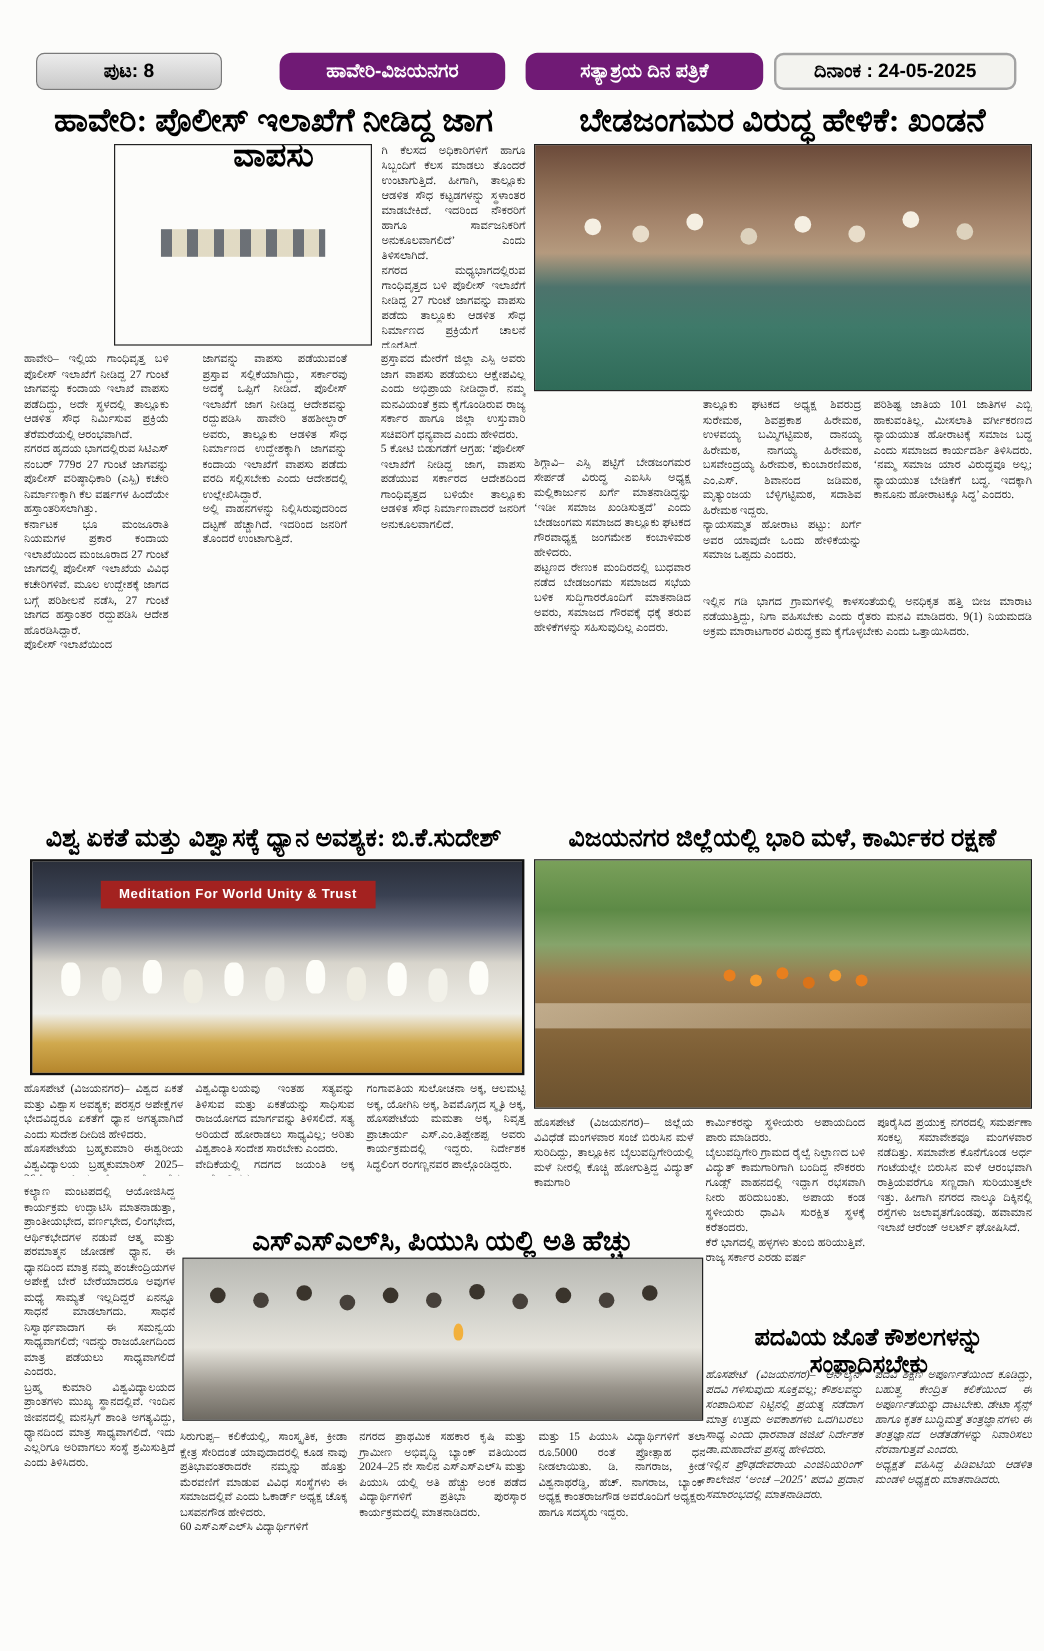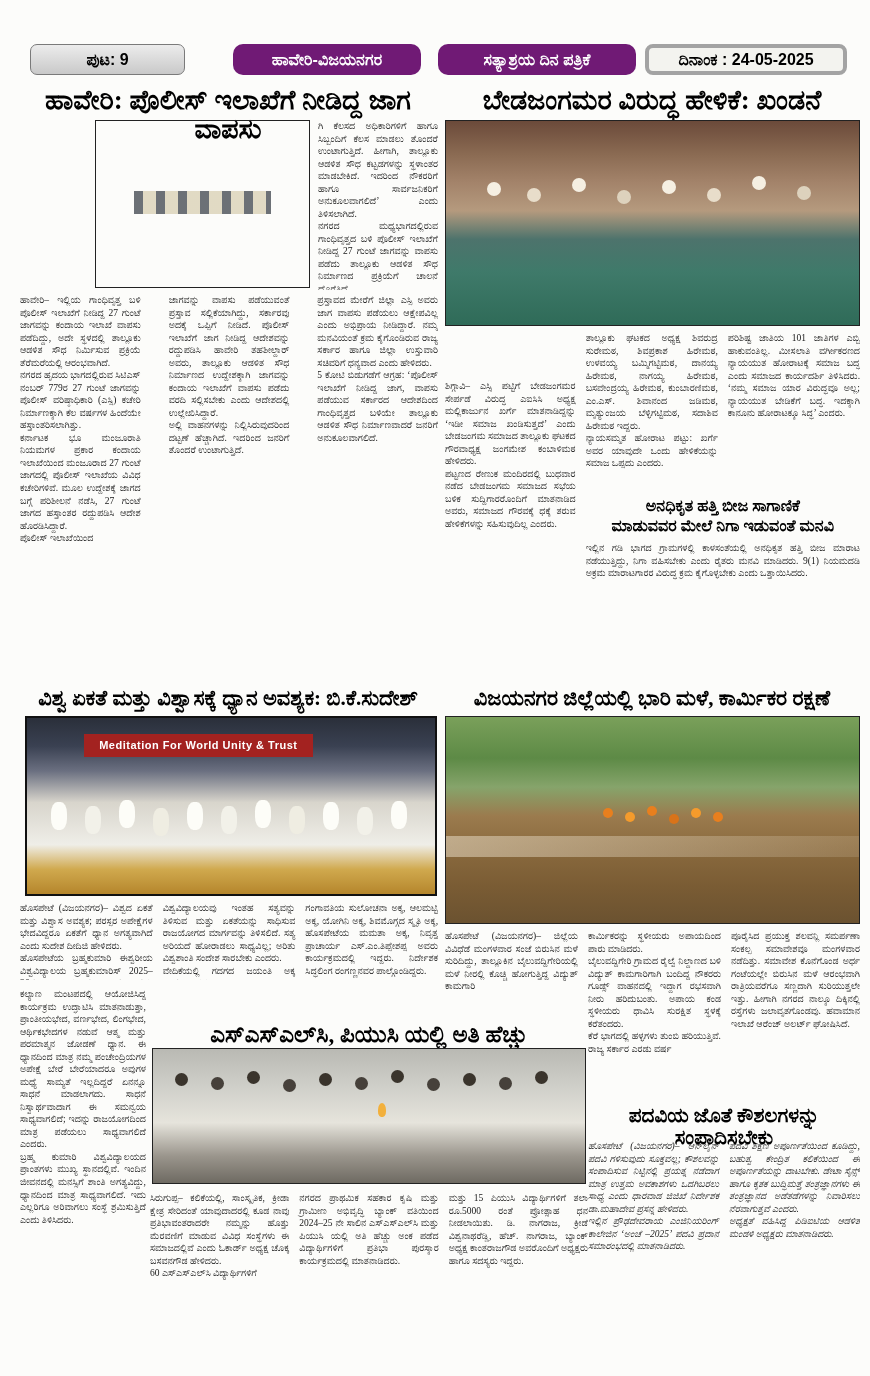--- a/index.html
+++ b/index.html
@@ -4,21 +4,21 @@
 <style>
   html,body{margin:0;padding:0;background:#e9e9e6;}
   .page{position:relative;width:870px;height:1376px;margin:0 auto;background:#fcfcfa;
         font-family:"Liberation Serif", serif;color:#111;overflow:hidden;}
   .abs{position:absolute;box-sizing:border-box;}
   
   .mbox{display:flex;align-items:center;justify-content:center;font-weight:bold;
         font-family:"Liberation Sans", sans-serif;font-size:16px;line-height:1;}
   .mbox.grey{background:linear-gradient(#ececec,#c9c9c9);border:1.5px solid #7a7a7a;border-radius:7px;color:#000;}
   .mbox.black{background:#701a75;color:#fff;border-radius:10px;}
-  .mbox.date{background:#f3f3ef;border:4px solid #a3a3a3;border-radius:8px;color:#000;}
+  .mbox.date{background:#f3f3ef;border:2px solid #a3a3a3;border-radius:8px;color:#000;}
   
   .hl{font-weight:bold;color:#000;text-align:center;line-height:1.08;
       font-family:"Liberation Serif", serif;letter-spacing:0;}
   .hl-big{font-size:27px;}
   .hl-mid{font-size:21px;}
   .hl-award{font-size:23px;white-space:pre-line;}
   .hl-deg{font-size:20px;}
   .subhead{font-weight:bold;text-align:center;font-size:16px;line-height:1.25;white-space:pre-line;color:#000;}
   
   .bt{font-size:9.5px;line-height:1.32;text-align:justify;white-space:pre-line;color:#161616;}
@@ -38,21 +38,21 @@
   .ph-flood{background:linear-gradient(180deg,#7aa05a 0%,#5d8a46 20%,#86a46b 34%,#9b7b4e 48%,#8a6a3e 64%,#7a5c34 82%,#6b5230 100%);}
   .ph-award{background:linear-gradient(180deg,#b9b9b3 0%,#cfcfc9 28%,#e6e4dc 55%,#9a958c 80%,#6e6a62 100%);}
   .blob{position:absolute;border-radius:50%;}
 </style>
 </head>
 <body>
 
 <div class="page">
 
   <div class="abs mbox grey" style="left:30px;top:44px;width:155px;height:31px;">
-    <span>ಪುಟ: 9</span>
+    <span>ಪುಟ: 8</span>
   </div>
   <div class="abs mbox black" style="left:233px;top:44px;width:188px;height:31px;">
     <span>ಹಾವೇರಿ-ವಿಜಯನಗರ</span>
   </div>
   <div class="abs mbox black" style="left:438px;top:44px;width:198px;height:31px;">
     <span>ಸತ್ಯಾಶ್ರಯ ದಿನ ಪತ್ರಿಕೆ</span>
   </div>
   <div class="abs mbox date" style="left:645px;top:44px;width:202px;height:31px;">
     <span>ದಿನಾಂಕ : 24-05-2025</span>
   </div>
@@ -87,22 +87,20 @@
 
   <div class="abs cols" style="left:445px;top:332px;width:415px;height:348px;overflow:hidden;">
     <div class="c bt" style="max-width:133px;margin-top:48px;">ಶಿಗ್ಗಾವಿ– ಎಸ್ಸಿ ಪಟ್ಟಿಗೆ ಬೇಡಜಂಗಮರ ಸೇರ್ಪಡೆ ವಿರುದ್ಧ ಎಐಸಿಸಿ ಅಧ್ಯಕ್ಷ ಮಲ್ಲಿಕಾರ್ಜುನ ಖರ್ಗೆ ಮಾತನಾಡಿದ್ದನ್ನು ‘ಇಡೀ ಸಮಾಜ ಖಂಡಿಸುತ್ತದೆ’ ಎಂದು ಬೇಡಜಂಗಮ ಸಮಾಜದ ತಾಲ್ಲೂಕು ಘಟಕದ ಗೌರವಾಧ್ಯಕ್ಷ ಜಂಗಮೇಶ ಕಂಬಾಳಿಮಠ ಹೇಳಿದರು.
 ಪಟ್ಟಣದ ರೇಣುಕ ಮಂದಿರದಲ್ಲಿ ಬುಧವಾರ ನಡೆದ ಬೇಡಜಂಗಮ ಸಮಾಜದ ಸಭೆಯ ಬಳಿಕ ಸುದ್ದಿಗಾರರೊಂದಿಗೆ ಮಾತನಾಡಿದ ಅವರು, ಸಮಾಜದ ಗೌರವಕ್ಕೆ ಧಕ್ಕೆ ತರುವ ಹೇಳಿಕೆಗಳನ್ನು ಸಹಿಸುವುದಿಲ್ಲ ಎಂದರು.</div>
     <div style="flex:2.1;min-width:0;display:flex;flex-direction:column;gap:6px;">
       <div class="cols" style="height:158px;overflow:hidden;">
         <div class="c bt">ತಾಲ್ಲೂಕು ಘಟಕದ ಅಧ್ಯಕ್ಷ ಶಿವರುದ್ರ ಸುರೇಮಠ, ಶಿವಪ್ರಕಾಶ ಹಿರೇಮಠ, ಉಳವಯ್ಯ ಬಮ್ಮಿಗಟ್ಟಿಮಠ, ದಾನಯ್ಯ ಹಿರೇಮಠ, ನಾಗಯ್ಯ ಹಿರೇಮಠ, ಬಸವೇಂದ್ರಯ್ಯ ಹಿರೇಮಠ, ಕುಂಬಾರಣಿಮಠ, ಎಂ.ಎಸ್. ಶಿವಾನಂದ ಜಡಿಮಠ, ಮೃತ್ಯುಂಜಯ ಬೆಳ್ಳಿಗಟ್ಟಿಮಠ, ಸದಾಶಿವ ಹಿರೇಮಠ ಇದ್ದರು.
 ನ್ಯಾಯಸಮ್ಮತ ಹೋರಾಟ ಪಟ್ಟು: ಖರ್ಗೆ ಅವರ ಯಾವುದೇ ಒಂದು ಹೇಳಿಕೆಯನ್ನು ಸಮಾಜ ಒಪ್ಪದು ಎಂದರು.</div>
         <div class="c bt">ಪರಿಶಿಷ್ಟ ಜಾತಿಯ 101 ಜಾತಿಗಳ ಎಬ್ಬಿ ಹಾಕುವಂತಿಲ್ಲ. ಮೀಸಲಾತಿ ವರ್ಗೀಕರಣದ ನ್ಯಾಯಯುತ ಹೋರಾಟಕ್ಕೆ ಸಮಾಜ ಬದ್ಧ ಎಂದು ಸಮಾಜದ ಕಾರ್ಯದರ್ಶಿ ತಿಳಿಸಿದರು. ‘ನಮ್ಮ ಸಮಾಜ ಯಾರ ವಿರುದ್ಧವೂ ಅಲ್ಲ; ನ್ಯಾಯಯುತ ಬೇಡಿಕೆಗೆ ಬದ್ಧ. ಇದಕ್ಕಾಗಿ ಕಾನೂನು ಹೋರಾಟಕ್ಕೂ ಸಿದ್ಧ’ ಎಂದರು.</div>
       </div>
-      <div class="subhead">ಅನಧಿಕೃತ ಹತ್ತಿ ಬೀಜ ಸಾಗಾಣಿಕೆ
-ಮಾಡುವವರ ಮೇಲೆ ನಿಗಾ ಇಡುವಂತೆ ಮನವಿ</div>
       <div class="cols" style="flex:1;overflow:hidden;">
         <div class="c bt">ಇಲ್ಲಿನ ಗಡಿ ಭಾಗದ ಗ್ರಾಮಗಳಲ್ಲಿ ಕಾಳಸಂತೆಯಲ್ಲಿ ಅನಧಿಕೃತ ಹತ್ತಿ ಬೀಜ ಮಾರಾಟ ನಡೆಯುತ್ತಿದ್ದು, ನಿಗಾ ವಹಿಸಬೇಕು ಎಂದು ರೈತರು ಮನವಿ ಮಾಡಿದರು. 9(1) ನಿಯಮದಡಿ ಅಕ್ರಮ ಮಾರಾಟಗಾರರ ವಿರುದ್ಧ ಕ್ರಮ ಕೈಗೊಳ್ಳಬೇಕು ಎಂದು ಒತ್ತಾಯಿಸಿದರು.</div>
       </div>
     </div>
   </div>
 
   <div class="abs hl hl-mid" style="left:18px;top:687px;width:420px;">ವಿಶ್ವ ಏಕತೆ ಮತ್ತು ವಿಶ್ವಾಸಕ್ಕೆ ಧ್ಯಾನ ಅವಶ್ಯಕ: ಬಿ.ಕೆ.ಸುದೇಶ್</div>
 
   <div class="abs photo ph-medit" style="left:25px;top:716px;width:412px;height:180px;">
     <div class="abs banner" style="left:14%;top:9%;width:56%;height:13%;">Meditation For World Unity &amp; Trust</div>
@@ -128,21 +126,21 @@
   <div class="abs photo ph-flood" style="left:445px;top:716px;width:415px;height:208px;">
     <div class="blob" style="left:38%;top:44%;width:10px;height:10px;background:#e87f1e;
          box-shadow:22px 4px 0 #f59b2c, 44px -2px 0 #e87f1e, 66px 6px 0 #d9731a, 88px 0 0 #f59b2c, 110px 4px 0 #e87f1e;"></div>
     <div class="abs" style="left:0;top:58%;width:100%;height:10%;background:linear-gradient(90deg,rgba(240,230,210,.5),rgba(240,230,210,.15));"></div>
   </div>
 
   <div class="abs bt" style="left:445px;top:930px;width:133px;height:112px;overflow:hidden;">ಹೊಸಪೇಟೆ (ವಿಜಯನಗರ)– ಜಿಲ್ಲೆಯ ವಿವಿಧೆಡೆ ಮಂಗಳವಾರ ಸಂಜೆ ಬಿರುಸಿನ ಮಳೆ ಸುರಿದಿದ್ದು, ತಾಲ್ಲೂಕಿನ ಬೈಲುವದ್ದಿಗೇರಿಯಲ್ಲಿ ಮಳೆ ನೀರಲ್ಲಿ ಕೊಚ್ಚಿ ಹೋಗುತ್ತಿದ್ದ ವಿದ್ಯುತ್ ಕಾಮಗಾರಿ</div>
   <div class="abs bt" style="left:588px;top:930px;width:133px;height:168px;overflow:hidden;">ಕಾರ್ಮಿಕರನ್ನು ಸ್ಥಳೀಯರು ಅಪಾಯದಿಂದ ಪಾರು ಮಾಡಿದರು.
 ಬೈಲುವದ್ದಿಗೇರಿ ಗ್ರಾಮದ ರೈಲ್ವೆ ನಿಲ್ದಾಣದ ಬಳಿ ವಿದ್ಯುತ್ ಕಾಮಗಾರಿಗಾಗಿ ಬಂದಿದ್ದ ನೌಕರರು ಗೂಡ್ಸ್ ವಾಹನದಲ್ಲಿ ಇದ್ದಾಗ ರಭಸವಾಗಿ ನೀರು ಹರಿದುಬಂತು. ಅಪಾಯ ಕಂಡ ಸ್ಥಳೀಯರು ಧಾವಿಸಿ ಸುರಕ್ಷಿತ ಸ್ಥಳಕ್ಕೆ ಕರೆತಂದರು.
 ಕೆರೆ ಭಾಗದಲ್ಲಿ ಹಳ್ಳಗಳು ತುಂಬಿ ಹರಿಯುತ್ತಿವೆ. ರಾಜ್ಯ ಸರ್ಕಾರ ಎರಡು ವರ್ಷ</div>
-  <div class="abs bt" style="left:731px;top:930px;width:129px;height:168px;overflow:hidden;">ಪೂರೈಸಿದ ಪ್ರಯುಕ್ತ ಶಲವನ್ಲಿ ಸಮರ್ಪಣಾ ಸಂಕಲ್ಪ ಸಮಾವೇಶವೂ ಮಂಗಳವಾರ ನಡೆದಿತ್ತು. ಸಮಾವೇಶ ಕೊನೆಗೊಂಡ ಅರ್ಧ ಗಂಟೆಯಲ್ಲೇ ಬಿರುಸಿನ ಮಳೆ ಆರಂಭವಾಗಿ ರಾತ್ರಿಯವರೆಗೂ ಸಣ್ಣದಾಗಿ ಸುರಿಯುತ್ತಲೇ ಇತ್ತು. ಹೀಗಾಗಿ ನಗರದ ನಾಲ್ಕೂ ದಿಕ್ಕಿನಲ್ಲಿ ರಸ್ತೆಗಳು ಜಲಾವೃತಗೊಂಡವು. ಹವಾಮಾನ ಇಲಾಖೆ ಆರೆಂಜ್ ಅಲರ್ಟ್ ಘೋಷಿಸಿದೆ.</div>
+  <div class="abs bt" style="left:731px;top:930px;width:129px;height:168px;overflow:hidden;">ಪೂರೈಸಿದ ಪ್ರಯುಕ್ತ ನಗರದಲ್ಲಿ ಸಮರ್ಪಣಾ ಸಂಕಲ್ಪ ಸಮಾವೇಶವೂ ಮಂಗಳವಾರ ನಡೆದಿತ್ತು. ಸಮಾವೇಶ ಕೊನೆಗೊಂಡ ಅರ್ಧ ಗಂಟೆಯಲ್ಲೇ ಬಿರುಸಿನ ಮಳೆ ಆರಂಭವಾಗಿ ರಾತ್ರಿಯವರೆಗೂ ಸಣ್ಣದಾಗಿ ಸುರಿಯುತ್ತಲೇ ಇತ್ತು. ಹೀಗಾಗಿ ನಗರದ ನಾಲ್ಕೂ ದಿಕ್ಕಿನಲ್ಲಿ ರಸ್ತೆಗಳು ಜಲಾವೃತಗೊಂಡವು. ಹವಾಮಾನ ಇಲಾಖೆ ಆರೆಂಜ್ ಅಲರ್ಟ್ ಘೋಷಿಸಿದೆ.</div>
 
   <div class="abs hl hl-award" style="left:150px;top:1023px;width:438px;">ಎಸ್‌ಎಸ್‌ಎಲ್‌ಸಿ, ಪಿಯುಸಿ ಯಲ್ಲಿ ಅತಿ ಹೆಚ್ಚು
 ಅಂಕ ಪಡೆದ ವಿದ್ಯಾರ್ಥಿಗಳಿಗೆ ಪ್ರತಿಭಾ ಪುರಸ್ಕಾರ</div>
 
   <div class="abs photo ph-award" style="left:152px;top:1048px;width:434px;height:136px;">
     <div class="blob" style="left:5%;top:18%;width:13px;height:13px;background:#3a342c;
          box-shadow:36px 4px 0 #46403a, 72px -2px 0 #3a342c, 108px 6px 0 #46403a, 144px 0 0 #3a342c,
                     180px 4px 0 #46403a, 216px -3px 0 #3a342c, 252px 5px 0 #46403a, 288px 0 0 #3a342c,
                     324px 4px 0 #46403a, 360px -2px 0 #3a342c;"></div>
     <div class="blob" style="left:52%;top:40%;width:8px;height:14px;background:#f2b03c;border-radius:50% 50% 40% 40%;"></div>

